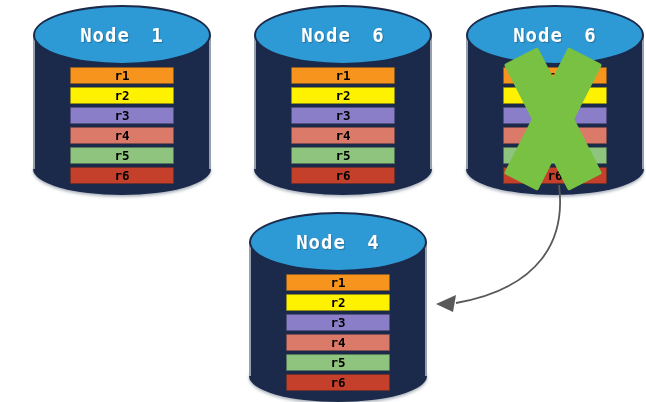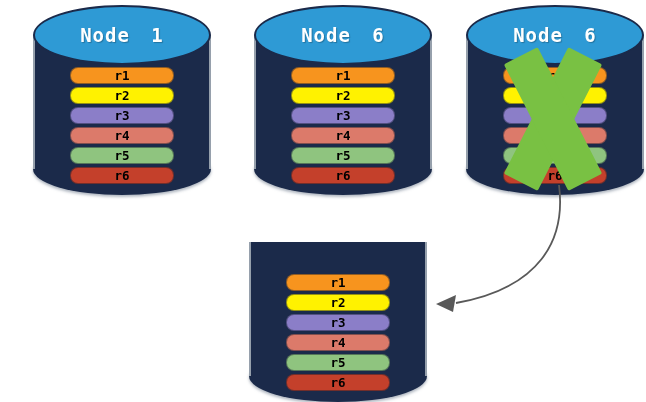--- a/index.html
+++ b/index.html
@@ -41,21 +41,21 @@
 
   
   .rows {
     position:absolute; left:37px; right:37px; top:62px;
     display:flex; flex-direction:column; gap:3px;
     z-index:2;
   }
   .row {
     height:17px; box-sizing:border-box;
     border:1px solid rgba(15,25,45,.45);
-    border-radius:8px;
+    border-radius:1px;
     text-align:center;
     font-size:12.5px; font-weight:bold; line-height:15px;
   }
 
   
   .fail-x {
     position:absolute; left:36px; top:42px; width:102px; height:144px;
     z-index:5; display:none;
   }
   .node.failed .fail-x { display:block; }
@@ -131,20 +131,23 @@
     </div>
     <div class="fail-x">
       <div class="xbar b1" style="background-color: rgb(121, 193, 67);"></div>
       <div class="xbar b2" style="background-color: rgb(121, 193, 67);"></div>
     </div>
   </div>
 
   <div class="node" id="node4">
     <div class="cap-bottom" style="background-color: rgb(27, 42, 74);"></div>
     <div class="cyl-body" style="background-color: rgb(27, 42, 74);"></div>
+    <div class="cap-top" style="background-color: rgb(46, 154, 213);">
+      <div class="node-label" style="color: rgb(255, 255, 255);">Node 4</div>
+    </div>
     <div class="rows">
       <div class="row" style="background-color: rgb(247, 148, 30); color: rgb(0, 0, 0);">r1</div>
       <div class="row" style="background-color: rgb(255, 242, 0); color: rgb(0, 0, 0);">r2</div>
       <div class="row" style="background-color: rgb(139, 126, 200); color: rgb(0, 0, 0);">r3</div>
       <div class="row" style="background-color: rgb(220, 122, 106); color: rgb(0, 0, 0);">r4</div>
       <div class="row" style="background-color: rgb(143, 196, 127); color: rgb(0, 0, 0);">r5</div>
       <div class="row" style="background-color: rgb(196, 64, 43); color: rgb(0, 0, 0);">r6</div>
     </div>
   </div>
 

